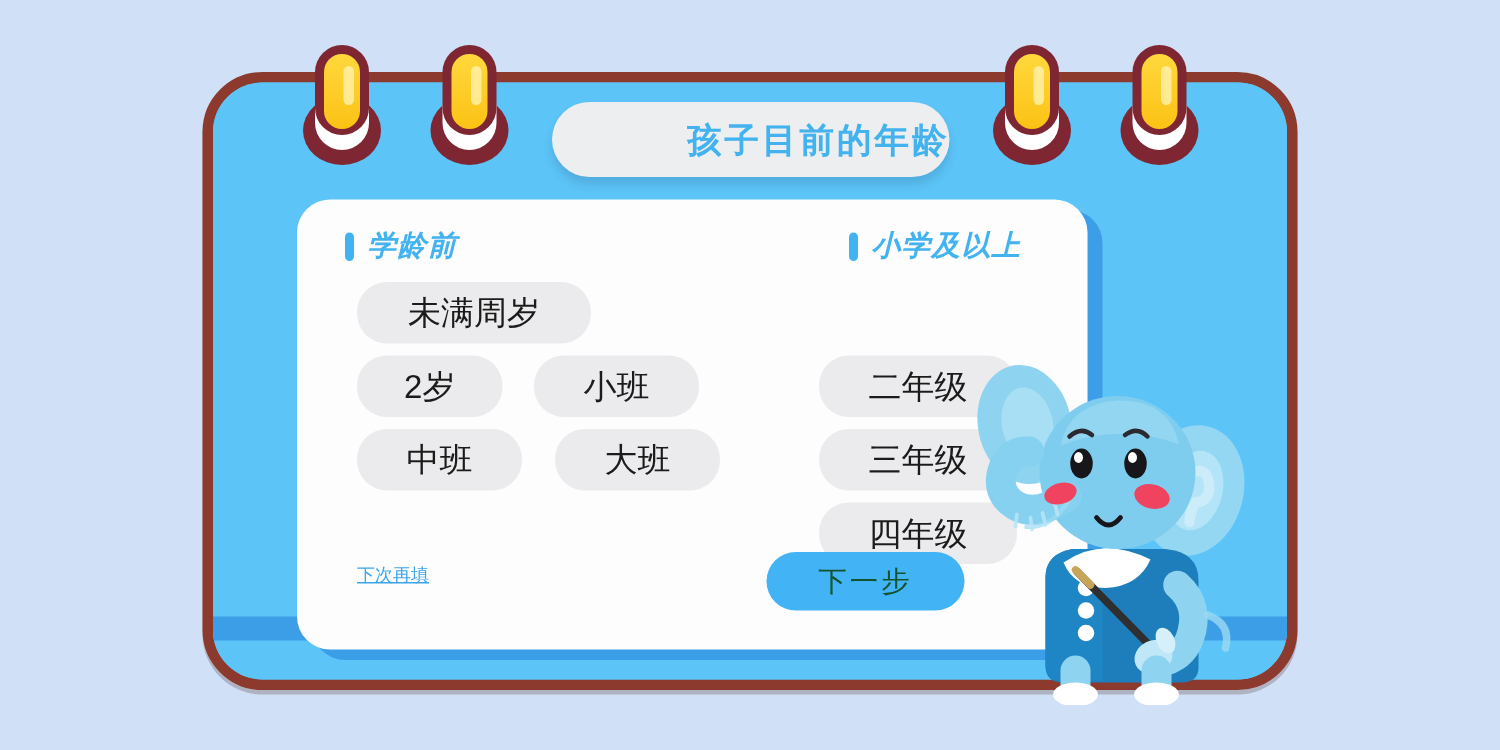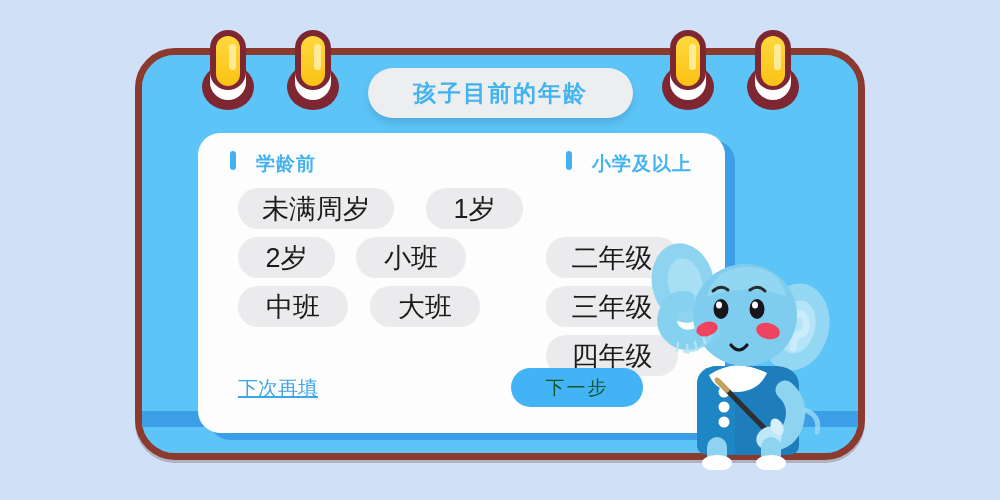--- a/index.html
+++ b/index.html
@@ -114,21 +114,21 @@
   .title-pill {
     position: absolute;
     left: 368px;
     top: 68px;
     width: 265px;
     height: 50px;
     background: #eceef0;
     border-radius: 25px;
     display: flex;
     align-items: center;
-    justify-content: center;
+    justify-content: flex-end;
     z-index: 7;
     box-shadow: 0 5px 6px rgba(40,70,110,.18);
   }
   .title-pill-text {
     font-size: 23px;
     font-weight: bold;
     color: #43b3f0;
     letter-spacing: 2px;
   }
 
@@ -151,21 +151,23 @@
     height: 300px;
     background: #fdfdfd;
     border-radius: 22px;
     z-index: 4;
   }
 
   
   .section-head {
     position: absolute;
     display: flex;
-    gap: 20px;
+    align-items: center;
+    gap: 9px;
+    font-style: italic;
   }
   .section-head-left  { left: 32px; top: 18px; }
   .section-head-right { left: 340px; top: 18px; padding-left: 28px; }
   .head-bar {
     width: 6px;
     height: 19px;
     background: #43b3f0;
     border-radius: 3px;
   }
   .head-label {
@@ -176,21 +178,21 @@
   }
 
   
   .chip {
     position: absolute;
     background: #ebebed;
     border-radius: 20px;
     display: flex;
     align-items: center;
     justify-content: center;
-    font-size: 27px;
+    font-size: 22px;
     color: #1b1b1b;
     height: 41px;
     z-index: 5;
     cursor: pointer;
   }
 
   
   .chip-p0 { left: 40px;  top: 55px;  width: 156px; }
   .chip-p1 { left: 228px; top: 55px;  width: 97px;  }
   .chip-p2 { left: 40px;  top: 104px; width: 97px;  }
@@ -202,21 +204,21 @@
   .chip-s0 { left: 348px; top: 55px;  width: 132px; }
   .chip-s1 { left: 348px; top: 104px; width: 132px; }
   .chip-s2 { left: 348px; top: 153px; width: 132px; }
   .chip-s3 { left: 348px; top: 202px; width: 132px; }
 
   
   .skip-link {
     position: absolute;
     left: 40px;
     top: 242px;
-    font-size: 20px;
+    font-size: 12px;
     color: #3da5ea;
     text-decoration: underline;
     cursor: pointer;
     z-index: 5;
   }
   .next-button {
     position: absolute;
     left: 313px;
     top: 235px;
     width: 132px;
@@ -294,21 +296,20 @@
       <span class="head-bar"></span>
       <span class="head-label">学龄前</span>
     </div>
 
     <div class="section-head section-head-right">
       <span class="head-bar"></span>
       <span class="head-label">小学及以上</span>
     </div>
 
     <div class="chip chip-p0">未满周岁</div>
-    <div class="chip chip-p1">1岁</div>
     <div class="chip chip-p2">2岁</div>
     <div class="chip chip-p3">小班</div>
     <div class="chip chip-p4">中班</div>
     <div class="chip chip-p5">大班</div>
 
     <div class="chip chip-s2">三年级</div>
     <div class="chip chip-s1">二年级</div>
     <div class="chip chip-s3">四年级</div>
 
     <a class="skip-link">下次再填</a>

